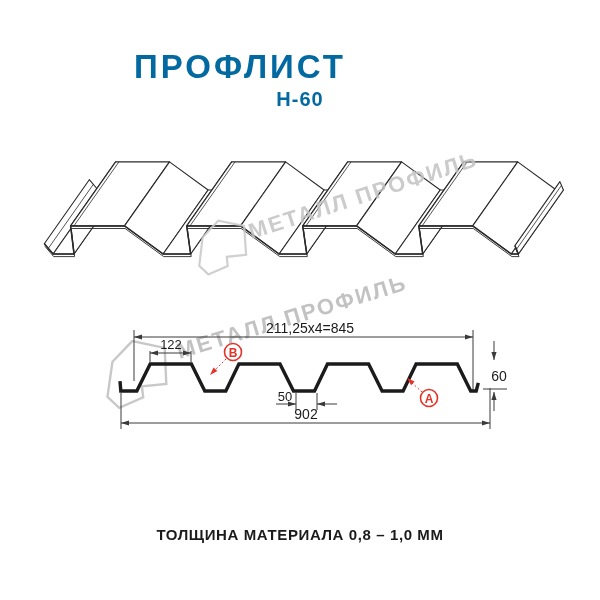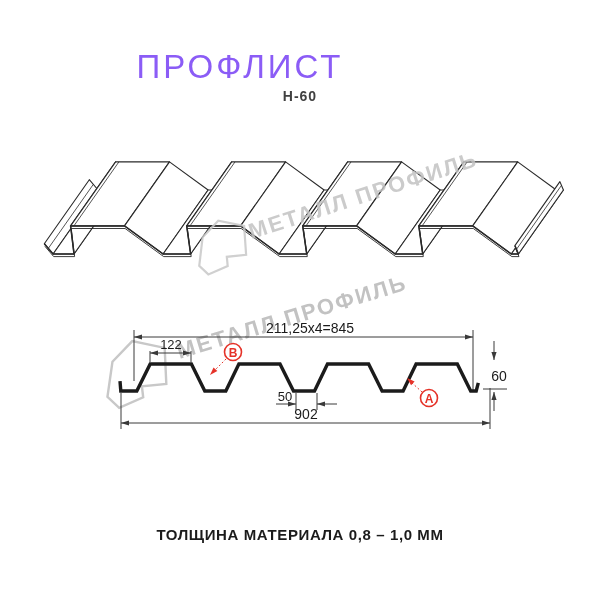--- a/index.html
+++ b/index.html
@@ -4,25 +4,25 @@
 <style>
   html,body{margin:0;padding:0;}
   body{
     width:600px;height:600px;position:relative;overflow:hidden;
     background:#ffffff;
     font-family:"Liberation Sans", sans-serif;
   }
   .stage{position:absolute;left:0;top:0;width:600px;height:600px;}
   .title{
     position:absolute;left:0;top:48px;width:480px;text-align:center;
-    font-size:33px;font-weight:400;letter-spacing:3px;color:#8b5cf6;
+    font-size:33px;font-weight:700;letter-spacing:3px;color:#0369a1;
   }
   .subtitle{
     position:absolute;left:0;top:88px;width:600px;text-align:center;
-    font-size:14px;font-weight:600;letter-spacing:1px;color:#404040;
+    font-size:20px;font-weight:600;letter-spacing:1px;color:#0369a1;
   }
   .footnote{
     position:absolute;left:0;top:526px;width:600px;text-align:center;
     font-size:15px;font-weight:600;letter-spacing:0.6px;color:#1b1b1b;
   }
   svg{position:absolute;left:0;top:0;}
   text{font-family:"Liberation Sans", sans-serif;}
   .dimtxt{font-size:14px;fill:#1b1b1b;}
   .dimtxt-small{font-size:13px;fill:#1b1b1b;}
   .wmtext{font-size:22px;font-weight:700;letter-spacing:2px;}

